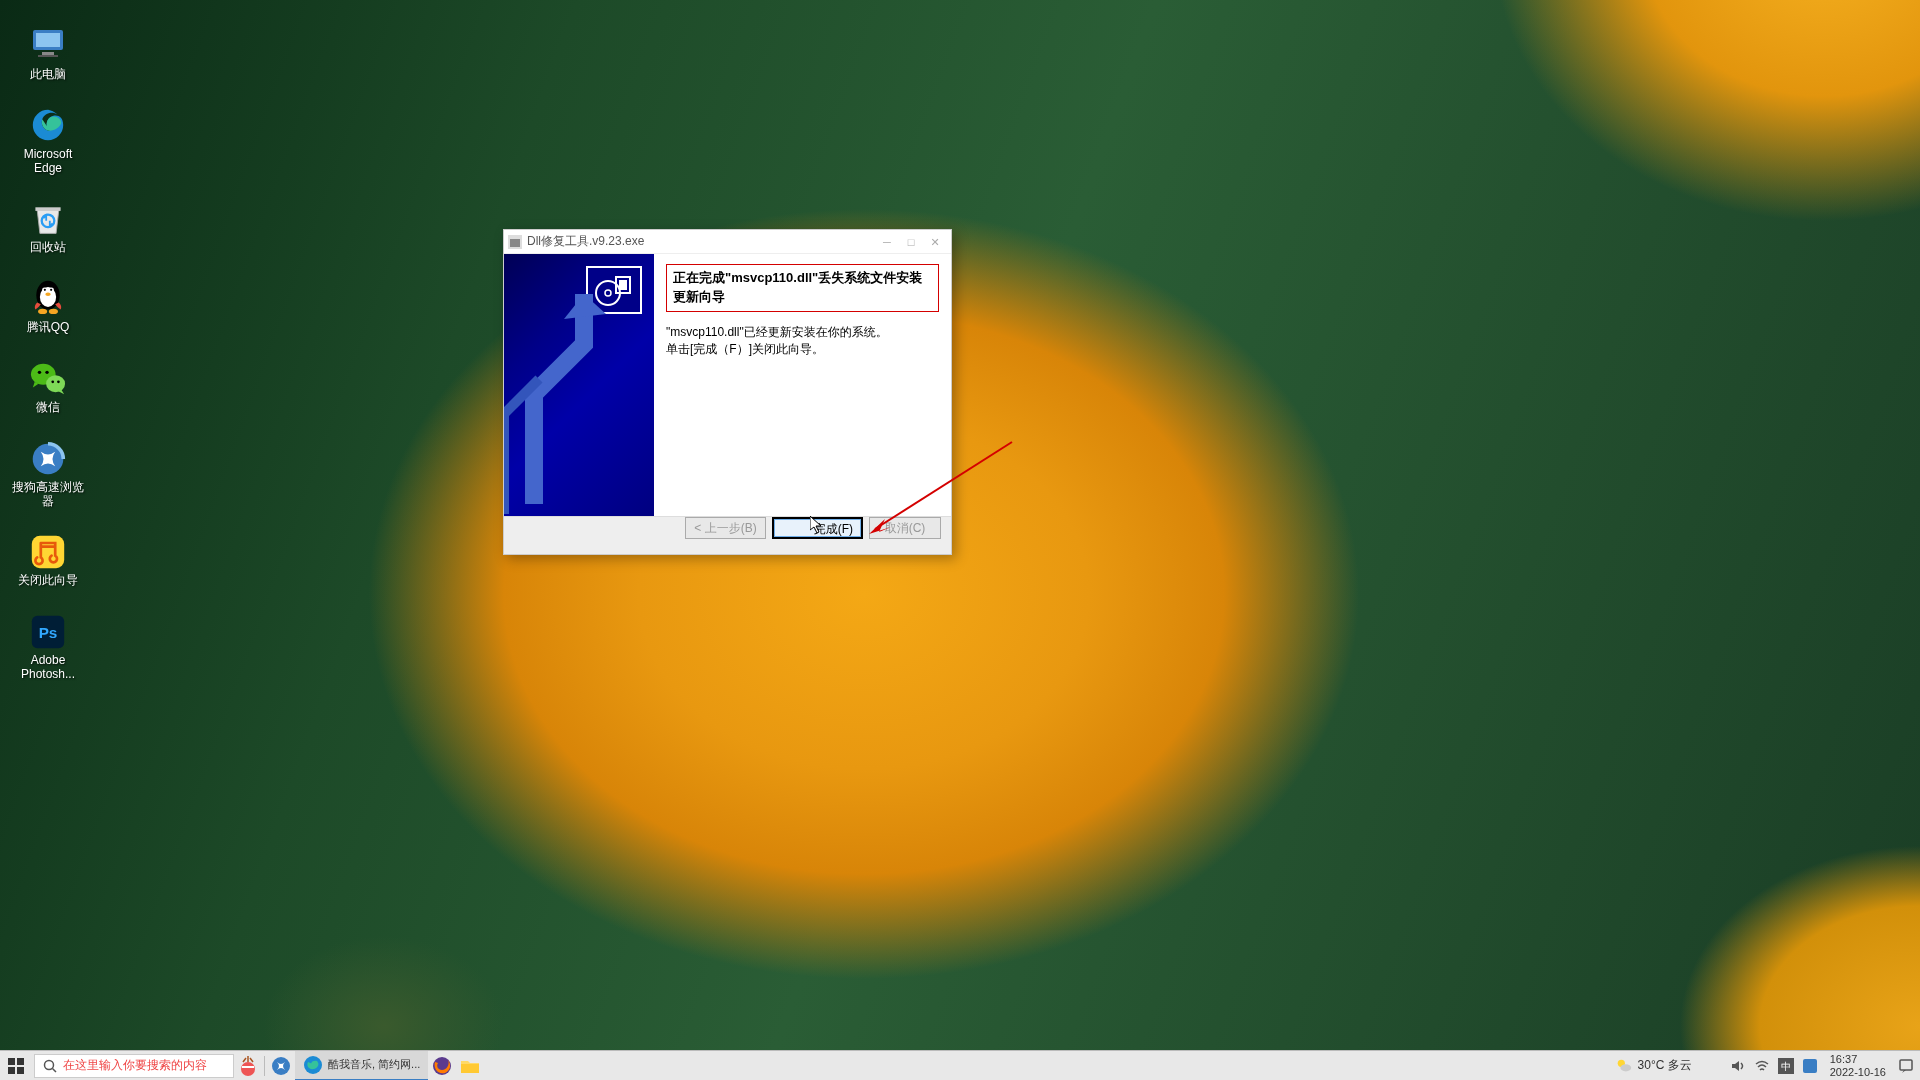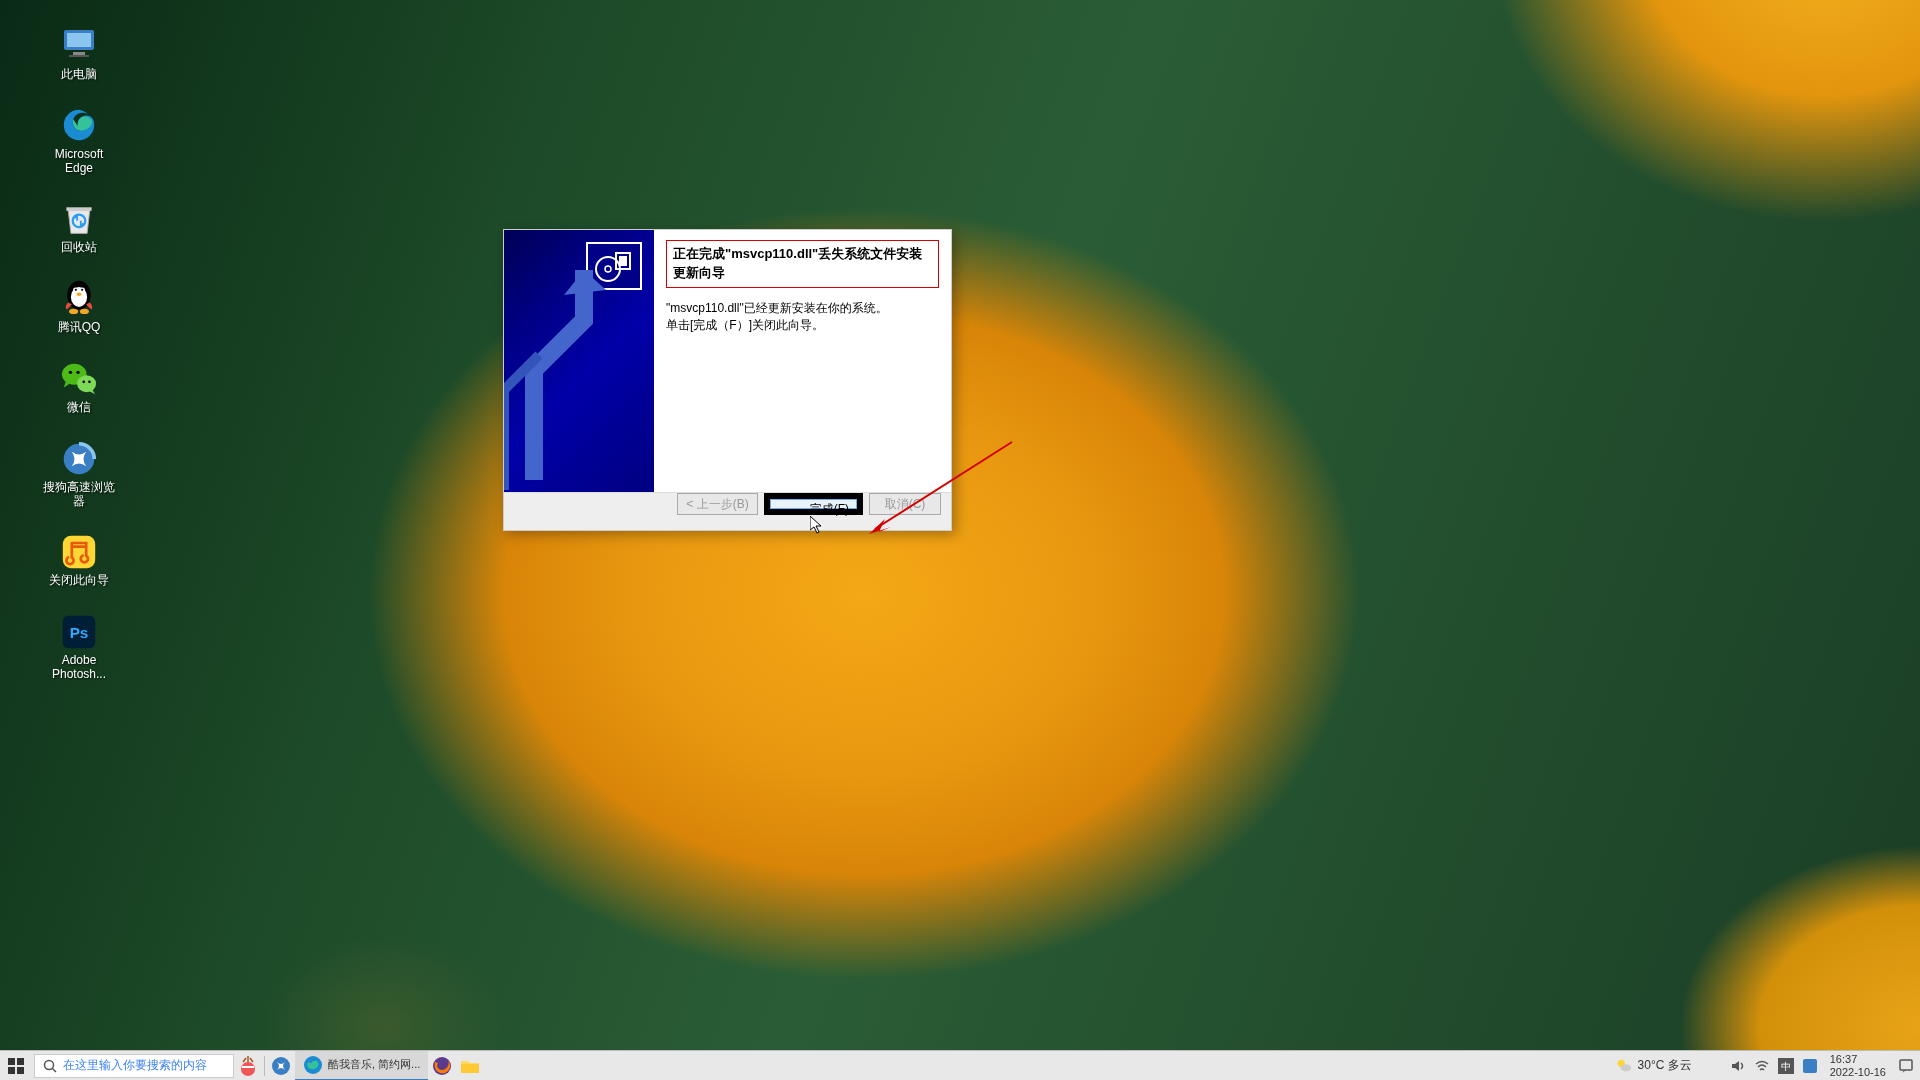--- a/index.html
+++ b/index.html
@@ -11,21 +11,21 @@
       background: 
         radial-gradient(ellipse 900px 700px at 45% 55%, #f4a815 0%, #e89810 25%, #d88508 40%, transparent 55%),
         radial-gradient(ellipse 600px 500px at 95% -5%, #f5b020 0%, #e2950d 30%, transparent 55%),
         radial-gradient(ellipse 400px 300px at 100% 95%, #e8a318 0%, #d2900a 40%, transparent 60%),
         radial-gradient(ellipse 200px 150px at 20% 95%, #3a5a2d 0%, transparent 60%),
         linear-gradient(110deg, #0a2a15 0%, #153d20 15%, #1d4a28 25%, #2a5d35 50%, #1a3d25 100%);
       position: relative;
     }
     
     
-    .desktop-icons { position: absolute; left: 8px; top: 18px; display: flex; flex-direction: column; gap: 12px; margin-left: 31px; }
+    .desktop-icons { position: absolute; left: 8px; top: 18px; display: flex; flex-direction: column; gap: 12px; }
     .desktop-icon { width: 80px; display: flex; flex-direction: column; align-items: center; gap: 4px; cursor: pointer; padding: 4px; }
     .desktop-icon .icon-box { width: 42px; height: 42px; display: flex; align-items: flex-end; justify-content: center; }
     .desktop-icon .label { color: #fff; font-size: 12px; text-align: center; text-shadow: 1px 1px 2px rgba(0,0,0,0.8); line-height: 1.15; }
     
     
     .dialog {
       position: absolute; left: 503px; top: 229px;
       width: 449px;
       background: #fff; border: 1px solid #ccc;
       box-shadow: 4px 4px 12px rgba(0,0,0,0.3);
@@ -55,33 +55,33 @@
     }
     .content-text { color: #000; }
     
     .dialog-footer {
       height: 38px; background: #eee; border-top: 1px solid #ddd;
       display: flex; align-items: flex-start; justify-content: flex-end; gap: 6px; padding: 0 10px;
       font-family: "SimSun", monospace;
     }
     .btn { font-size: 12px; padding: 2px 8px; min-width: 72px; height: 22px; background: #e8e8e8; border: 1px solid #aaa; text-align: center; }
     .btn.disabled { color: #999; }
-    .btn.primary { border: 6px solid #000000; box-shadow: 0 0 0 1px #6faee8 inset; background: #e8f2fb; color: #000; padding-left: 40px; }
+    .btn.primary { border: 2px solid #000000; box-shadow: 0 0 0 1px #6faee8 inset; background: #e8f2fb; color: #000; padding-left: 40px; }
     
     .cursor { position: absolute; left: 810px; top: 516px; pointer-events: none; z-index: 50; }
     .arrow-annotation { position: absolute; left: 867px; top: 437px; width: 150px; height: 100px; pointer-events: none; z-index: 40; }
     
     
     .taskbar {
       position: absolute; bottom: 0; left: 0; width: 100%; height: 30px;
       background: #e8e8e8; border-top: 1px solid #bbb;
       display: flex; align-items: center;
     }
     .start-btn { width: 32px; height: 30px; display: flex; align-items: center; justify-content: center; }
-    .search-box { width: 200px; height: 24px; background: #fff; border: 1px solid #ccc; margin-left: 2px; display: flex; align-items: center; padding: 0 8px; font-size: 12px; color: #3b82f6; }
+    .search-box { width: 200px; height: 24px; background: #fff; border: 1px solid #ccc; margin-left: 2px; display: flex; align-items: center; padding: 0 8px; font-size: 12px; color: #ef4444; }
     .search-box .search-icon { margin-right: 6px; }
     .task-btn { height: 30px; padding: 0 4px; display: flex; align-items: center; justify-content: center; }
     .task-btn.active { border-bottom: 2px solid #3a7ec4; background: #d8d8d8; }
     .task-btn.wide { padding: 0 8px; gap: 5px; font-size: 11px; color: #333; }
     .task-btn .ticon { width: 20px; height: 20px; }
     .tb-spacer { flex: 1; }
     .systray { display: flex; align-items: center; gap: 8px; padding: 0 6px; font-size: 12px; color: #333; }
     .systray .sicon { width: 16px; height: 16px; display: flex; align-items: center; justify-content: center; color: #555; }
     .systray .time-block { font-size: 11px; line-height: 1.1; padding: 0 4px; }
     
@@ -180,20 +180,32 @@
         <svg width="36" height="36" viewBox="0 0 40 40">
             <rect x="2" y="2" width="36" height="36" rx="6" fill="#001e36"></rect>
             <text x="20" y="27" font-family="Arial" font-size="17" font-weight="bold" fill="#31a8ff" text-anchor="middle">Ps</text>
           </svg>
       </div>
       <div class="label">Adobe Photosh...</div>
     </div>
   </div>
 
   <div class="dialog">
+    <div class="dialog-titlebar">
+      <svg class="dialog-title-icon" viewBox="0 0 14 14">
+          <rect width="14" height="14" fill="#ddd"></rect>
+          <rect x="2" y="4" width="10" height="8" fill="#888"></rect>
+        </svg>
+      <div class="dialog-title-text">Dll修复工具.v9.23.exe</div>
+      <div class="win-controls">
+        <div class="win-ctrl">─</div>
+        <div class="win-ctrl">□</div>
+        <div class="win-ctrl">✕</div>
+      </div>
+    </div>
     <div class="dialog-body">
       <div class="dialog-side">
         <div class="side-icon">
           <svg width="40" height="34" viewBox="0 0 40 34">
               <ellipse cx="14" cy="20" rx="12" ry="12" fill="none" stroke="#fff" stroke-width="2"></ellipse>
               <circle cx="14" cy="20" r="3" fill="none" stroke="#fff" stroke-width="1.5"></circle>
               <rect x="22" y="4" width="14" height="16" fill="none" stroke="#fff" stroke-width="2"></rect>
               <rect x="25" y="7" width="8" height="10" fill="#fff"></rect>
             </svg>
         </div>

